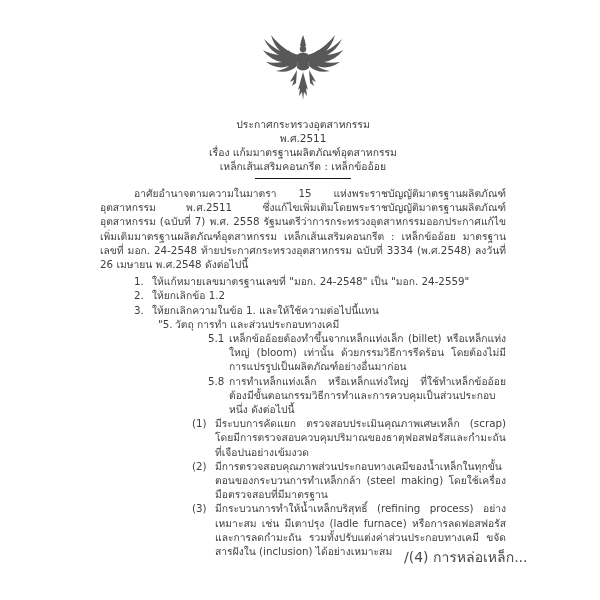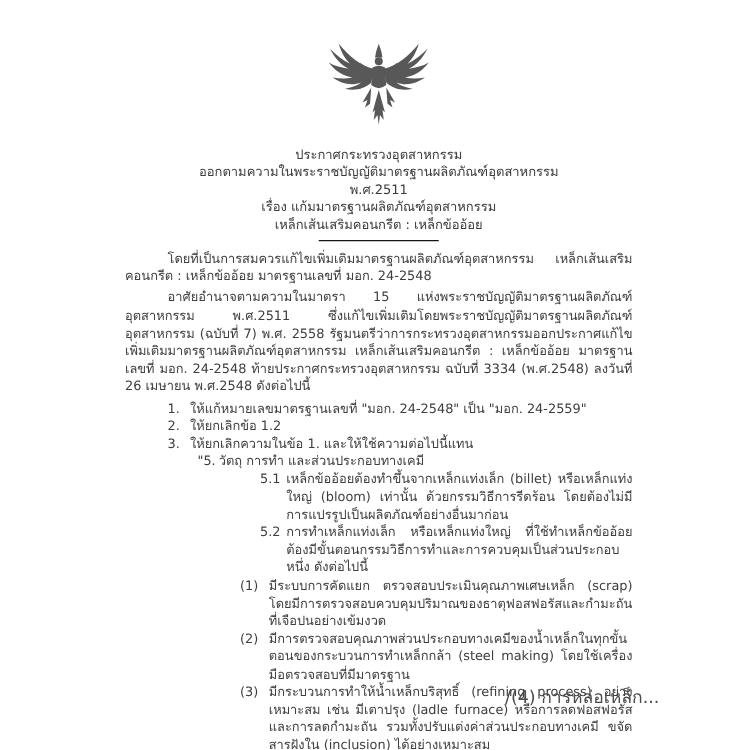--- a/index.html
+++ b/index.html
@@ -74,30 +74,28 @@
           <path d="M49 22 L56 16 L54 22 L58 20 L54 25 Z"></path>
           <path d="M35 36 L28 48 L32 46 L30 52 L34 49 Z"></path>
           <path d="M47 36 L54 48 L50 46 L52 52 L48 49 Z"></path>
           <path d="M41 38 L36 56 L38 54 L37 62 L40 58 L41 66 L42 58 L45 62 L44 54 L46 56 Z"></path>
         </g>
       </svg>
     </div>
 
     <div class="doc-header">
       <div>ประกาศกระทรวงอุตสาหกรรม</div>
-      <div>ออกตามความในพระราชบัญญัติมาตรฐานผลิตภัณฑ์อุตสาหกรรม</div>
       <div>พ.ศ.2511</div>
       <div>เรื่อง แก้มมาตรฐานผลิตภัณฑ์อุตสาหกรรม</div>
       <div>เหล็กเส้นเสริมคอนกรีต : เหล็กข้ออ้อย</div>
     </div>
 
     <div class="divider"></div>
 
     <div class="body-text">
-      <p class="para">โดยที่เป็นการสมควรแก้ไขเพิ่มเติมมาตรฐานผลิตภัณฑ์อุตสาหกรรม เหล็กเส้นเสริมคอนกรีต : เหล็กข้ออ้อย มาตรฐานเลขที่ มอก. 24-2548</p>
       <p class="para">อาศัยอำนาจตามความในมาตรา 15 แห่งพระราชบัญญัติมาตรฐานผลิตภัณฑ์อุตสาหกรรม พ.ศ.2511 ซึ่งแก้ไขเพิ่มเติมโดยพระราชบัญญัติมาตรฐานผลิตภัณฑ์อุตสาหกรรม (ฉบับที่ 7) พ.ศ. 2558 รัฐมนตรีว่าการกระทรวงอุตสาหกรรมออกประกาศแก้ไขเพิ่มเติมมาตรฐานผลิตภัณฑ์อุตสาหกรรม เหล็กเส้นเสริมคอนกรีต : เหล็กข้ออ้อย มาตรฐานเลขที่ มอก. 24-2548 ท้ายประกาศกระทรวงอุตสาหกรรม ฉบับที่ 3334 (พ.ศ.2548) ลงวันที่ 26 เมษายน พ.ศ.2548 ดังต่อไปนี้</p>
 
       <div class="row lvl1">
         <span class="num">1.</span>
         <div class="txt">ให้แก้หมายเลขมาตรฐานเลขที่ "มอก. 24-2548" เป็น "มอก. 24-2559"</div>
       </div>
       <div class="row lvl1">
         <span class="num">2.</span>
         <div class="txt">ให้ยกเลิกข้อ 1.2</div>
       </div>
@@ -110,21 +108,21 @@
         <span class="num">"5.</span>
         <div class="txt">วัตถุ การทำ และส่วนประกอบทางเคมี</div>
       </div>
 
       <div class="row lvl2">
         <span class="num">5.1</span>
         <div class="txt">เหล็กข้ออ้อยต้องทำขึ้นจากเหล็กแท่งเล็ก (billet) หรือเหล็กแท่งใหญ่ (bloom) เท่านั้น ด้วยกรรมวิธีการรีดร้อน โดยต้องไม่มีการแปรรูปเป็นผลิตภัณฑ์อย่างอื่นมาก่อน</div>
       </div>
 
       <div class="row lvl2">
-        <span class="num">5.2</span>
+        <span class="num">5.8</span>
         <div class="txt">การทำเหล็กแท่งเล็ก หรือเหล็กแท่งใหญ่ ที่ใช้ทำเหล็กข้ออ้อย ต้องมีขั้นตอนกรรมวิธีการทำและการควบคุมเป็นส่วนประกอบหนึ่ง ดังต่อไปนี้</div>
       </div>
 
       <div class="row lvl3">
         <span class="num">(1)</span>
         <div class="txt">มีระบบการคัดแยก ตรวจสอบประเมินคุณภาพเศษเหล็ก (scrap)  โดยมีการตรวจสอบควบคุมปริมาณของธาตุฟอสฟอรัสและกำมะถันที่เจือปนอย่างเข้มงวด</div>
       </div>
       <div class="row lvl3">
         <span class="num">(2)</span>
         <div class="txt">มีการตรวจสอบคุณภาพส่วนประกอบทางเคมีของน้ำเหล็กในทุกขั้นตอนของกระบวนการทำเหล็กกล้า (steel making) โดยใช้เครื่องมือตรวจสอบที่มีมาตรฐาน</div>

